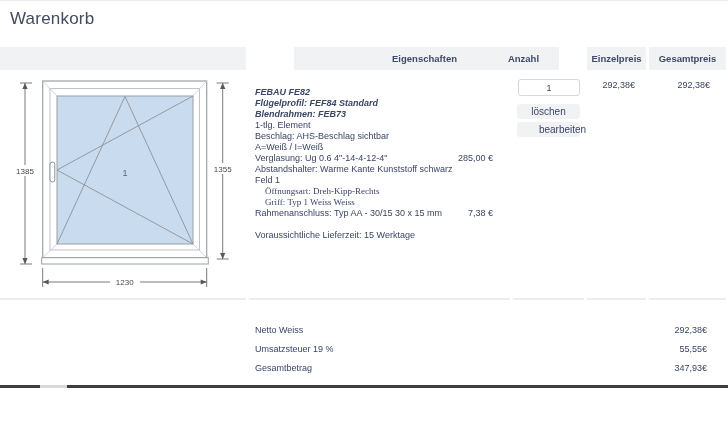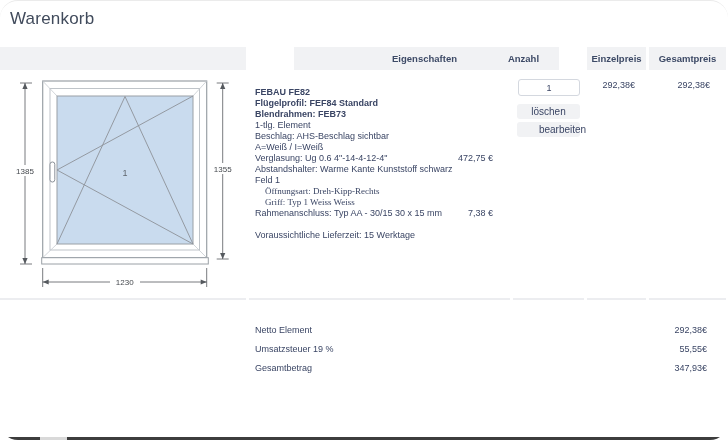--- a/index.html
+++ b/index.html
@@ -1,17 +1,17 @@
 <!DOCTYPE html>
 <html><head>
 <meta charset="utf-8">
 <style>
   * { margin:0; padding:0; box-sizing:border-box; }
   html,body { width:728px; height:440px; background:#fff; font-family:"Liberation Sans",sans-serif; }
-  .page { position:relative; width:728px; height:440px; background:#fff; border-top:1px solid #ebebeb; overflow:hidden;border-radius:18px; }
+  .page { position:relative; width:728px; height:388px; background:#fff; border-top:1px solid #ebebeb; overflow:hidden; }
 
   .title { position:absolute; left:10px; top:8px; font-size:17px; font-weight:400; color:#414b5c; letter-spacing:.2px; }
 
   
   .hdr { position:absolute; top:46px; height:23px; background:#f1f2f4; color:#3d4a66;
          font-size:9.5px; font-weight:700; display:flex; align-items:center; justify-content:center; }
   .hdr.c1 { left:0;    width:246px; }
   .hdr.c2 { left:249px; width:261px;margin-left:45px; }
   .hdr.c3 { left:488px; width:71px; }
   .hdr.c4 { left:587px; width:59px; }
@@ -26,21 +26,21 @@
   .rowline.c5 { left:649px; width:77px; }
 
   
   .diagram { position:absolute; left:10px; top:75px; width:230px; height:225px; }
   .diagram text { font-family:"Liberation Sans",sans-serif; }
 
   
   .specs { position:absolute; left:255px; top:86px; width:238px; font-size:9px; color:#3a4564; }
   .spec-row { display:flex; justify-content:space-between; line-height:11px; min-height:11px; }
   .spec-row .txt { white-space:nowrap; }
-  .spec-row.bold { font-weight:700; }
+  .spec-row.bold { font-weight:700;font-style:italic; }
   .spec-row.indent .txt { padding-left:10px;font-family:Liberation Serif, serif; }
   .spec-row.spaced { margin-top:11px; }
   .spec-price { white-space:nowrap; }
 
   
   .qty-input { position:absolute; left:518px; top:78px; width:62px; height:17px;
                border:1px solid #d4d8df; border-radius:3px; text-align:center;
                font-size:9px; color:#3a4564; background:#fff; font-family:"Liberation Sans",sans-serif; }
   .btn { position:absolute; left:517px; width:63px; height:15px; background:#f1f2f4; border:none;
          border-radius:3px; font-size:10px; color:#3a4564; font-family:"Liberation Sans",sans-serif;
@@ -139,21 +139,21 @@
         <span class="txt">1-tlg. Element</span>
       </div>
     <div class="spec-row">
         <span class="txt">Beschlag: AHS-Beschlag sichtbar</span>
       </div>
     <div class="spec-row">
         <span class="txt">A=Weiß / I=Weiß</span>
       </div>
     <div class="spec-row">
         <span class="txt">Verglasung: Ug 0.6 4"-14-4-12-4"</span>
-        <span class="spec-price">472,75 €</span>
+        <span class="spec-price">285,00 €</span>
       </div>
     <div class="spec-row">
         <span class="txt">Abstandshalter: Warme Kante Kunststoff schwarz</span>
       </div>
     <div class="spec-row">
         <span class="txt">Feld 1</span>
       </div>
     <div class="spec-row indent">
         <span class="txt">Öffnungsart: Dreh-Kipp-Rechts</span>
       </div>
@@ -175,21 +175,21 @@
 
   <div class="price unit-price">292,38€</div>
   <div class="price total-price">292,38€</div>
 
   <div class="rowline c1"></div>
   <div class="rowline c2"></div>
   <div class="rowline c3"></div>
   <div class="rowline c4"></div>
   <div class="rowline c5"></div>
 
-  <div class="sum-label sum-r1">Netto Element</div>
+  <div class="sum-label sum-r1">Netto Weiss</div>
   <div class="sum-value sum-r1">292,38€</div>
   <div class="sum-label sum-r2">Umsatzsteuer 19 %</div>
   <div class="sum-value sum-r2">55,55€</div>
   <div class="sum-label sum-r3">Gesamtbetrag</div>
   <div class="sum-value sum-r3">347,93€</div>
 
   <div class="bottom-bar">
     <div class="bottom-bar-segment"></div>
   </div>
 

